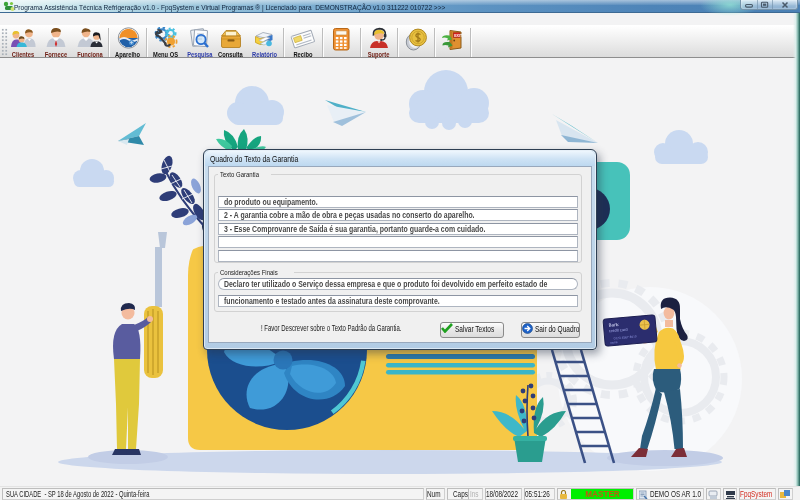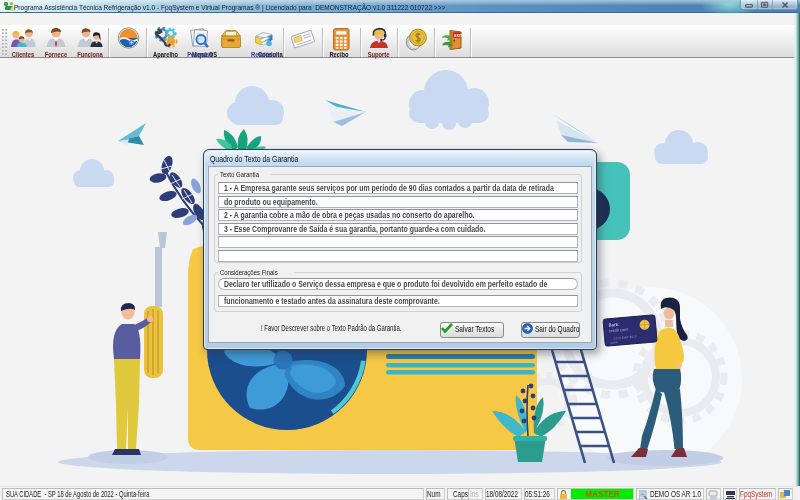--- a/index.html
+++ b/index.html
@@ -18,21 +18,21 @@
 
 #toolbar{position:absolute;left:0;top:25px;width:800px;height:33px;
  background:linear-gradient(#ffffff,#ececec 55%,#dcdcdc);border-bottom:1px solid #8e8e8e;border-top:1px solid #fff;}
 #grip{position:absolute;left:1px;top:2px;width:7px;height:28px;
  background-image:radial-gradient(#a9b0b8 34%,transparent 38%);background-size:3.5px 3.5px;}
 .tsep{position:absolute;top:2px;height:29px;width:1px;background:#bdbdbd;box-shadow:1px 0 0 #fdfdfd;}
 .tbtn{position:absolute;top:1px;text-align:center;}
 .tbtn svg{display:block;margin:0 auto;}
 .tbtn .lbl{font-size:7.2px;font-weight:bold;margin-top:-1px;white-space:nowrap;}
 .tbtn .lbl i{font-style:normal;display:inline-block;transform:scaleX(.8);transform-origin:50% 0;}
-.lbl.red{color:#6d1c12;} .lbl.blk{color:#111;margin-left:40px;} .lbl.blu{color:#2b3aa8;}
+.lbl.red{color:#6d1c12;} .lbl.blk{color:#111;} .lbl.blu{color:#2b3aa8;text-align:right;}
 
 #client{position:absolute;left:0;top:59px;width:800px;height:427px;background:#f3f3f4;overflow:hidden;}
 
 #status{position:absolute;left:0;top:486px;width:800px;height:14px;background:#f2f2f2;border-top:1px solid #e3e3e3;font-size:8.2px;color:#1c1c1c;}
 .cell em{font-style:normal;display:inline-block;transform:scaleX(.78);transform-origin:0 0;white-space:nowrap;}
 .cell{position:absolute;top:1px;height:12px;border:1px solid #cfcfcf;border-top-color:#bdbdbd;border-left-color:#bdbdbd;background:#f4f4f4;line-height:11px;white-space:nowrap;overflow:hidden;}
 
 #dlg{position:absolute;left:203px;top:149px;width:394px;height:201px;border:1px solid #2d3e52;border-radius:6px 6px 4px 4px;
  background:linear-gradient(#cadeef,#b2cce4);box-shadow:3px 4px 9px rgba(40,50,70,.45), inset 0 0 0 1px rgba(255,255,255,.55);}
 #dlg-title{position:absolute;left:1px;top:1px;right:1px;height:15px;border-radius:5px 5px 0 0;
@@ -485,21 +485,20 @@
           <rect x="4" y="0" width="6" height="6" fill="#4a87c8"></rect>
         </svg>
       </div>
  </div>
 
  <div id="dlg">
   <div id="dlg-title"><span>Quadro do Texto da Garantia</span></div>
   <div id="dlg-body">
    <div class="grp" style="left:5px;top:7px;width:368px;height:89px;">
      <div class="glbl"><span>Texto Garantia</span></div>
-     <div class="row" style="top:7px;"><span>1 - A Empresa garante seus serviços por um período de 90 dias contados a partir da data de retirada</span></div>
      <div class="row" style="top:20.5px;"><span>do produto ou equipamento.</span></div>
      <div class="row" style="top:34px;"><span>2 - A garantia cobre a mão de obra e peças usadas no conserto do aparelho.</span></div>
      <div class="row" style="top:47.5px;"><span>3 - Esse Comprovanre de Saída é sua garantia, portanto guarde-a com cuidado.</span></div>
      <div class="row" style="top:61px;"></div>
      <div class="row" style="top:74.5px;"></div>
    </div>
    <div class="grp" style="left:5px;top:105px;width:368px;height:40px;">
      <div class="glbl"><span>Considerações Finais</span></div>
      <div class="row" style="top:5px;border-radius:6px;"><span>Declaro ter utilizado o Serviço dessa empresa e que o produto foi devolvido em perfeito estado de</span></div>
      <div class="row" style="top:21.5px;"><span>funcionamento e testado antes da assinatura deste comprovante.</span></div>

